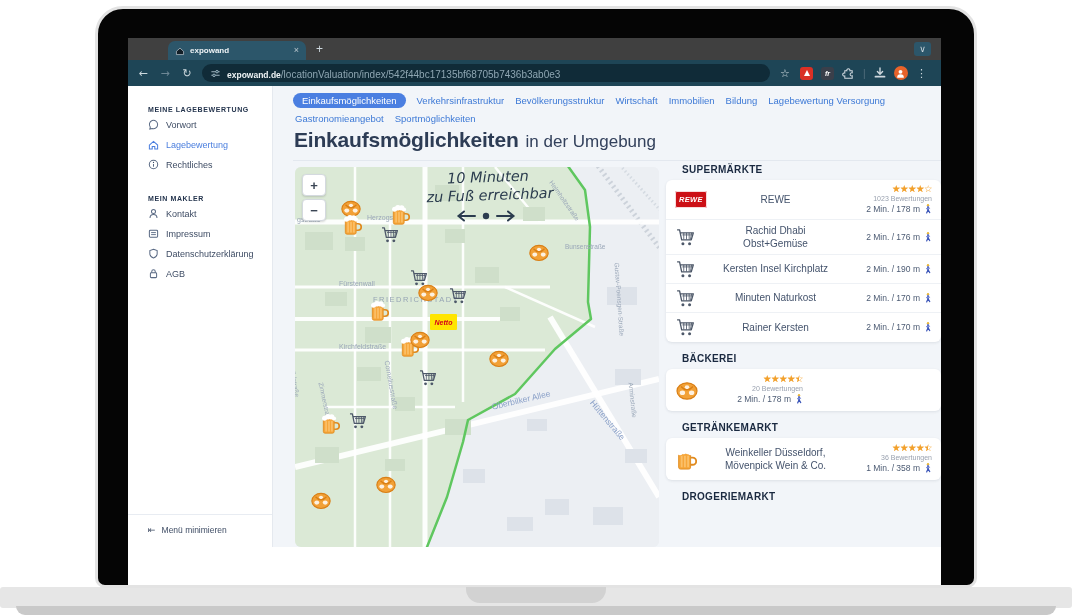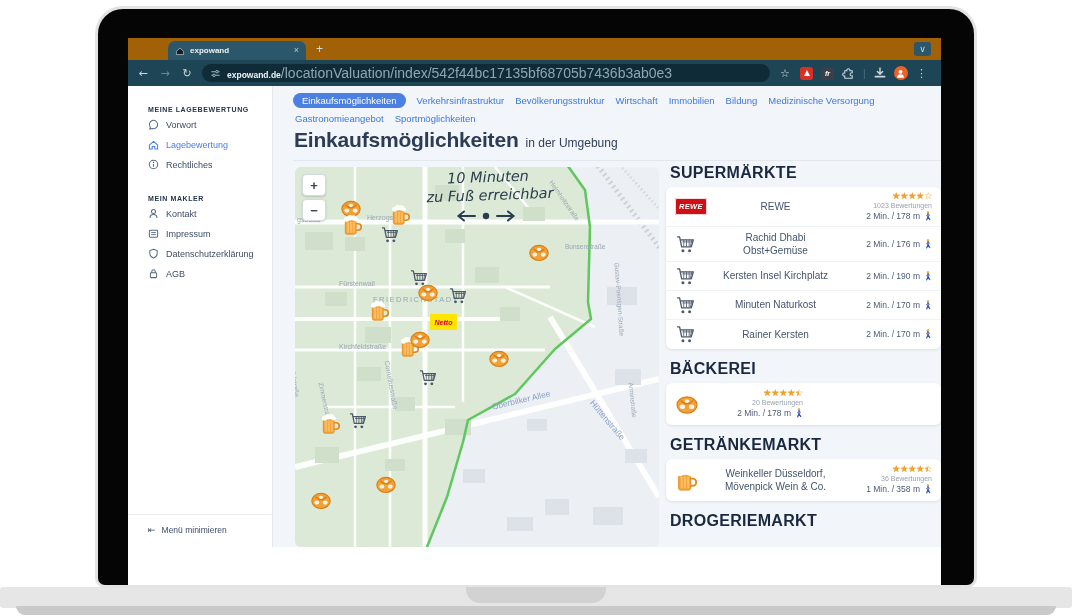--- a/index.html
+++ b/index.html
@@ -11,35 +11,35 @@
   .laptop-screen{position:absolute;left:95px;top:6px;width:882px;height:582px;background:#050505;
     border:3px solid #e3e3e3;border-radius:28px 28px 10px 10px;}
   .laptop-base{position:absolute;left:0;top:587px;width:1072px;height:21px;background:#e6e6e6;border-radius:3px;}
   .laptop-notch{position:absolute;left:466px;top:587px;width:140px;height:16px;background:#d2d2d2;border-radius:0 0 14px 14px;}
   .laptop-bottom{position:absolute;left:16px;top:606px;width:1040px;height:9px;background:#c9c9c9;border-radius:0 0 14px 14px;}
 
   
   .viewport{position:absolute;left:30px;top:29px;width:813px;height:547px;background:#fff;overflow:hidden;}
 
   
-  .tabstrip{position:relative;height:22px;background:#a16207;}
+  .tabstrip{position:relative;height:22px;background:#404040;}
   .tab{position:absolute;left:40px;top:3px;width:138px;height:19px;background:#2c566a;border-radius:7px 7px 0 0;
     display:flex;align-items:center;padding:0 7px;gap:5px;}
   .tab-title{font-size:8px;color:#eef3f6;font-weight:bold;flex:1;}
   .tab-close{font-size:9px;color:#b9c6cd;line-height:1;}
   .newtab{position:absolute;left:188px;top:4px;font-size:12px;color:#cdd8de;line-height:14px;}
   .tabsearch{position:absolute;right:10px;top:4px;width:17px;height:14px;background:#2c566a;border-radius:3px;
     color:#cdd8de;font-size:9px;display:flex;align-items:center;justify-content:center;}
   .toolbar{position:relative;height:26px;background:#1e4556;display:flex;align-items:center;}
   .nav-glyph{font-family:"DejaVu Sans",sans-serif;font-size:11px;color:#ccd8dd;width:22px;text-align:center;}
   .nav-glyph.dim{color:#6d8795;}
   .urlpill{width:568px;height:18px;margin-left:4px;background:#102b38;border-radius:9px;display:flex;align-items:center;
     padding:0 8px;gap:6px;overflow:hidden;}
   .url-domain{font-size:8.5px;color:#eef3f5;font-weight:bold;white-space:nowrap;}
-  .url-path{font-size:14px;color:#8ea6b2;white-space:nowrap;}
+  .url-path{font-size:10px;color:#8ea6b2;white-space:nowrap;}
   .tool-icons{display:flex;align-items:center;margin-left:8px;gap:8px;}
   .ext-pdf{width:13px;height:13px;background:#d93025;border-radius:3px;position:relative;}
   .ext-pdf::after{content:"";position:absolute;left:4px;top:3.5px;border-left:3px solid transparent;border-right:3px solid transparent;border-bottom:6px solid #fff;}
   .ext-fr{width:13px;height:13px;background:#3a3f4a;border-radius:3px;color:#fff;font-size:7px;font-style:italic;
     display:flex;align-items:center;justify-content:center;font-weight:bold;}
   .sep{color:#54707e;font-size:10px;}
   .avatar-mini{width:14px;height:14px;border-radius:50%;background:#e8632a;display:flex;align-items:center;justify-content:center;}
 
   
   .appheader{position:relative;height:38px;background:#37659f;display:flex;align-items:center;}
@@ -64,21 +64,21 @@
   .minimize .g{font-family:"DejaVu Sans",sans-serif;font-size:9px;}
 
   .main{position:relative;flex:1;background:#f2f5f9;}
   .navrow{position:absolute;left:20px;display:flex;align-items:center;gap:11px;white-space:nowrap;}
   .navrow.r1{top:7px;}
   .navrow.r2{top:27px;left:22px;}
   .navlink{font-size:9.5px;color:#3d79d6;cursor:pointer;}
   .navpill{font-size:9.5px;color:#fff;background:#4b7fe1;padding:2px 9px;border-radius:11px;cursor:pointer;}
   .pagetitle{position:absolute;left:21px;top:42px;display:flex;align-items:baseline;gap:7px;}
   .pagetitle h1{margin:0;font-size:21px;color:#2d3c55;letter-spacing:-.2px;}
-  .pagetitle span{font-size:12px;color:#33415c;}
+  .pagetitle span{font-size:17px;color:#33415c;}
   .title-divider{position:absolute;left:20px;right:0;top:74px;border-top:1px solid #e3e8ef;}
 
   
   .map{position:absolute;left:22px;top:81px;width:364px;height:380px;border-radius:6px;overflow:hidden;background:#eceff3;}
   .map svg.base{position:absolute;left:0;top:0;}
   .zoomctl{position:absolute;left:7px;top:7px;width:24px;z-index:5;}
   .zbtn{width:24px;height:22px;background:#fff;border:1px solid #d4d9df;border-radius:4px;margin-bottom:3px;
     font-size:13px;font-weight:bold;color:#3a4554;display:flex;align-items:center;justify-content:center;box-shadow:0 1px 2px rgba(0,0,0,.15);}
   .anno{position:absolute;z-index:4;color:#2b3c4e;font-style:italic;font-family:"DejaVu Sans",sans-serif;
     font-size:14.5px;font-weight:500;transform:rotate(-2deg);text-align:center;}
@@ -87,21 +87,21 @@
   .anno-arrows{position:absolute;left:160px;top:42px;z-index:4;}
   .mlabel{position:absolute;font-size:7px;color:#9aa7b8;white-space:nowrap;z-index:2;}
   .mlabel.blue{color:#8aa0c8;font-size:8.5px;}
   .district{position:absolute;font-size:7.5px;letter-spacing:1.5px;color:#97a5b5;z-index:2;}
   .marker{position:absolute;z-index:3;}
   .netto{position:absolute;z-index:3;width:27px;height:16px;background:#ffe500;color:#d4001a;font-size:7px;font-weight:bold;
     font-style:italic;display:flex;align-items:center;justify-content:center;border-radius:1px;}
 
   
   .panel{position:absolute;left:393px;top:78px;width:275px;}
-  .cat-title{font-size:16px;font-weight:bold;color:#1a2940;letter-spacing:.3px;margin:0 0 5px 4px;}
+  .cat-title{font-size:10px;font-weight:bold;color:#1a2940;letter-spacing:.3px;margin:0 0 5px 16px;}
   .card{background:#fff;border-radius:6px;box-shadow:0 1px 3px rgba(30,40,60,.1);margin-bottom:11px;overflow:hidden;}
   .prow{display:flex;align-items:center;padding:4px 9px;min-height:29px;border-bottom:1px solid #eef1f5;}
   .prow:last-child{border-bottom:none;}
   .picon{width:36px;display:flex;align-items:center;justify-content:flex-start;}
   .rewe{background:#cc1016;color:#fff;font-weight:bold;font-style:italic;font-size:7.5px;padding:4px 4px;border-radius:2px;
     box-shadow:inset 0 0 0 1px rgba(255,255,255,.85);letter-spacing:.3px;}
   .pname{flex:1;text-align:center;font-size:10px;color:#44536c;line-height:1.3;padding:0 4px;}
   .pmeta{width:92px;display:flex;flex-direction:column;align-items:flex-end;gap:1px;}
   .stars{position:relative;display:inline-block;font-family:"DejaVu Sans",sans-serif;font-size:9.5px;line-height:1;color:#f2a02b;letter-spacing:-.5px;}
   .stars .fill{position:absolute;left:0;top:0;overflow:hidden;white-space:nowrap;}
@@ -309,21 +309,21 @@
         </div>
 
         <div class="main">
           <div class="navrow r1">
             <span class="navpill">Einkaufsmöglichkeiten</span>
             <span class="navlink">Verkehrsinfrastruktur</span>
             <span class="navlink">Bevölkerungsstruktur</span>
             <span class="navlink">Wirtschaft</span>
             <span class="navlink">Immobilien</span>
             <span class="navlink">Bildung</span>
-            <span class="navlink">Medizinische Versorgung</span>
+            <span class="navlink">Lagebewertung Versorgung</span>
           </div>
           <div class="navrow r2">
             <span class="navlink">Gastronomieangebot</span>
             <span class="navlink">Sportmöglichkeiten</span>
           </div>
           <div class="pagetitle">
             <h1>Einkaufsmöglichkeiten</h1>
             <span>in der Umgebung</span>
           </div>
           <div class="title-divider"></div>

